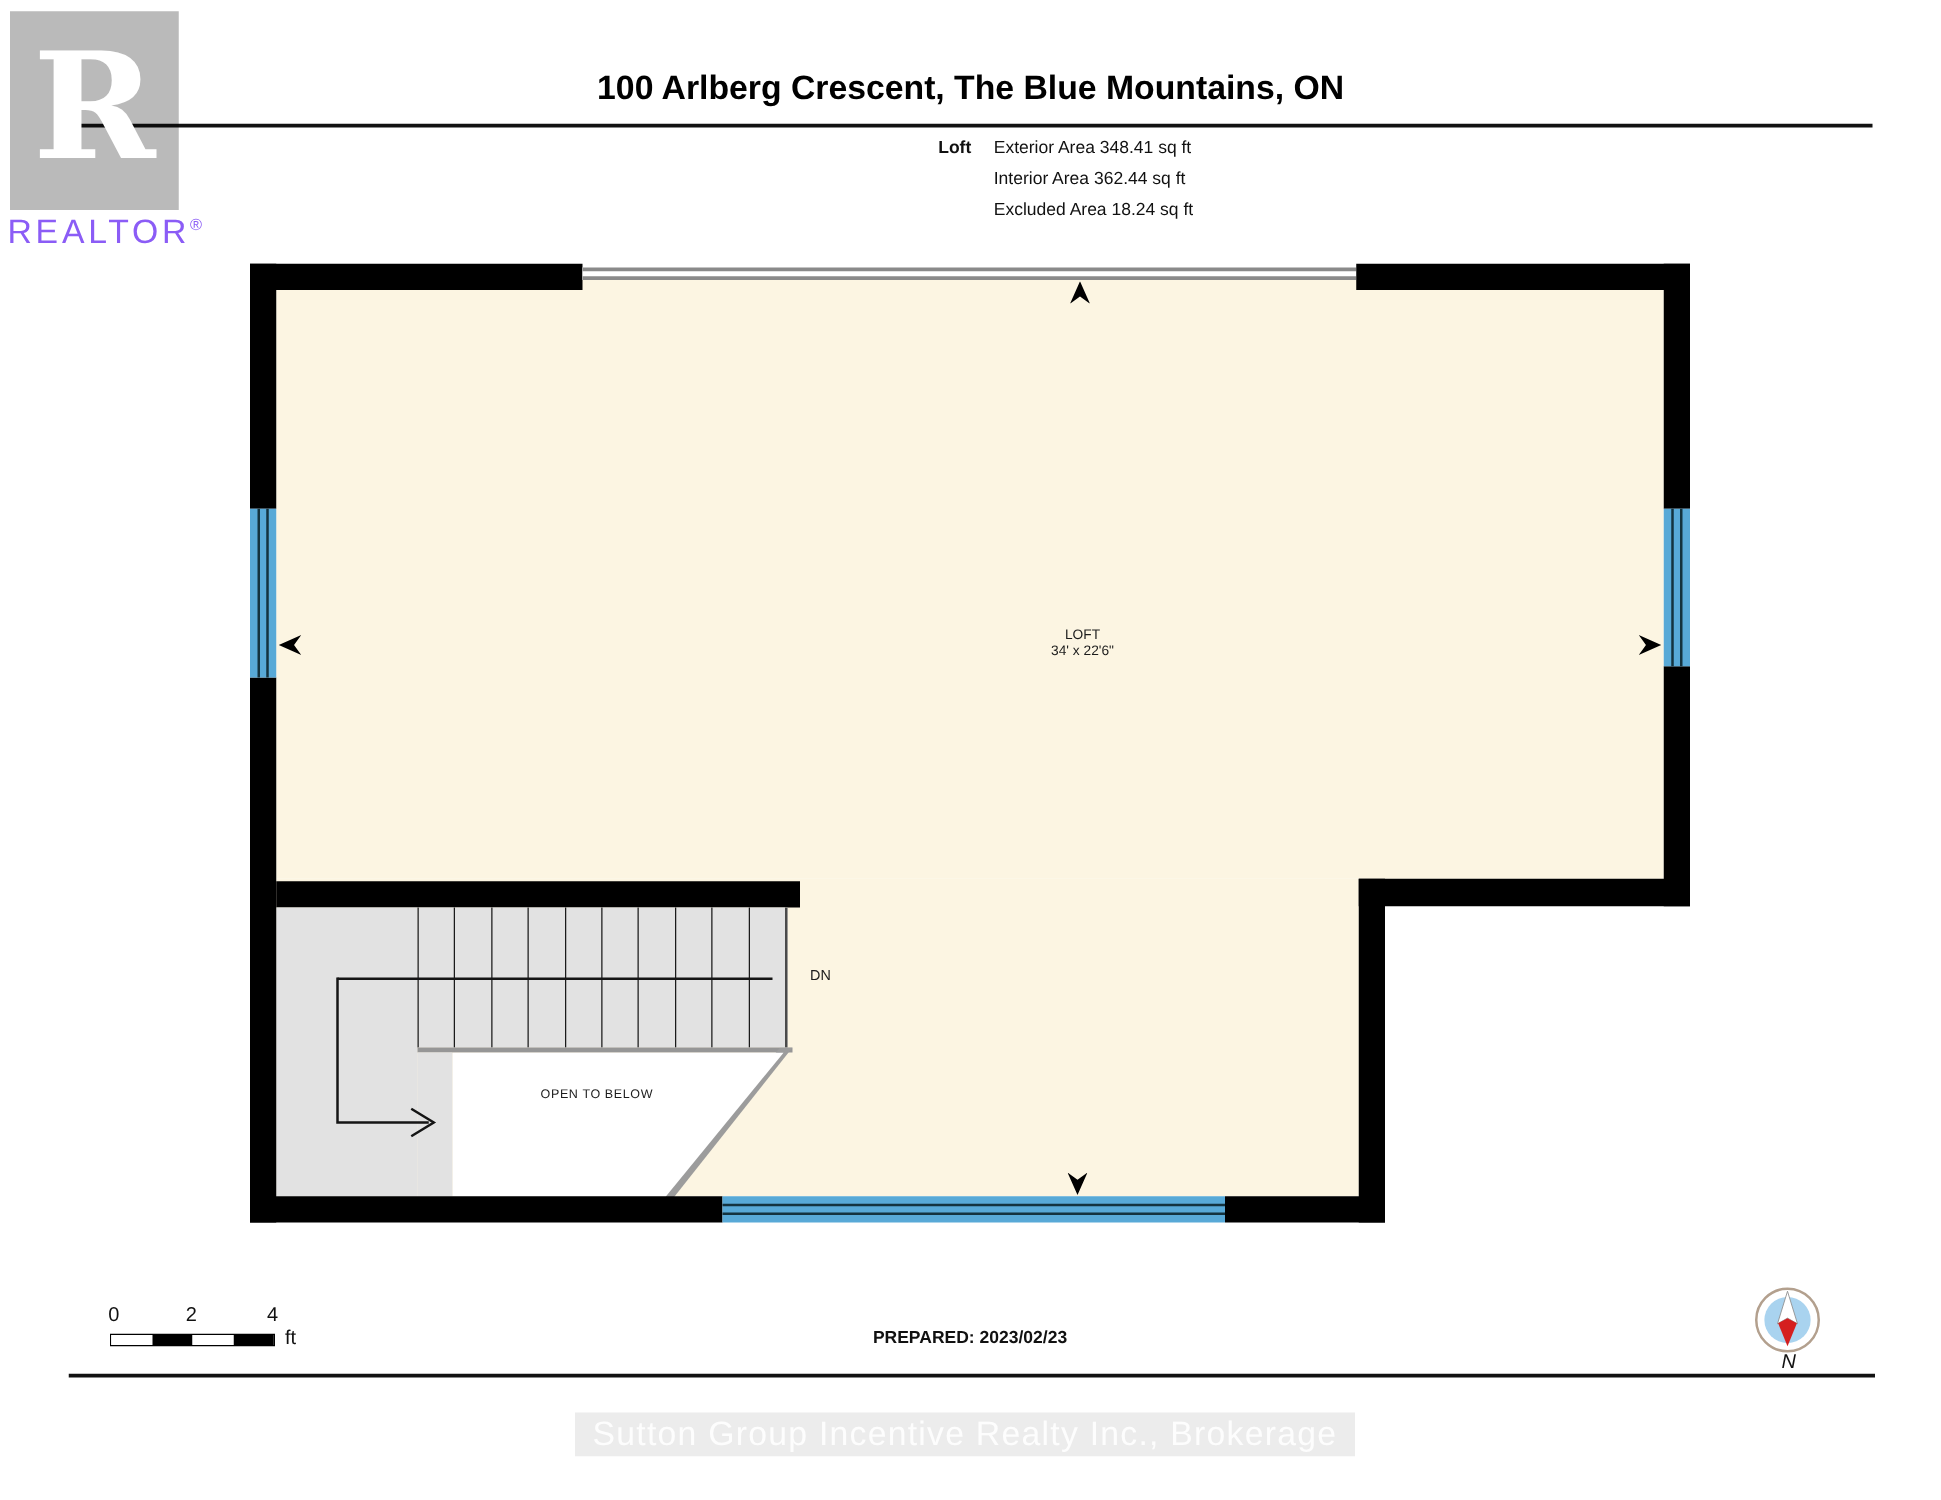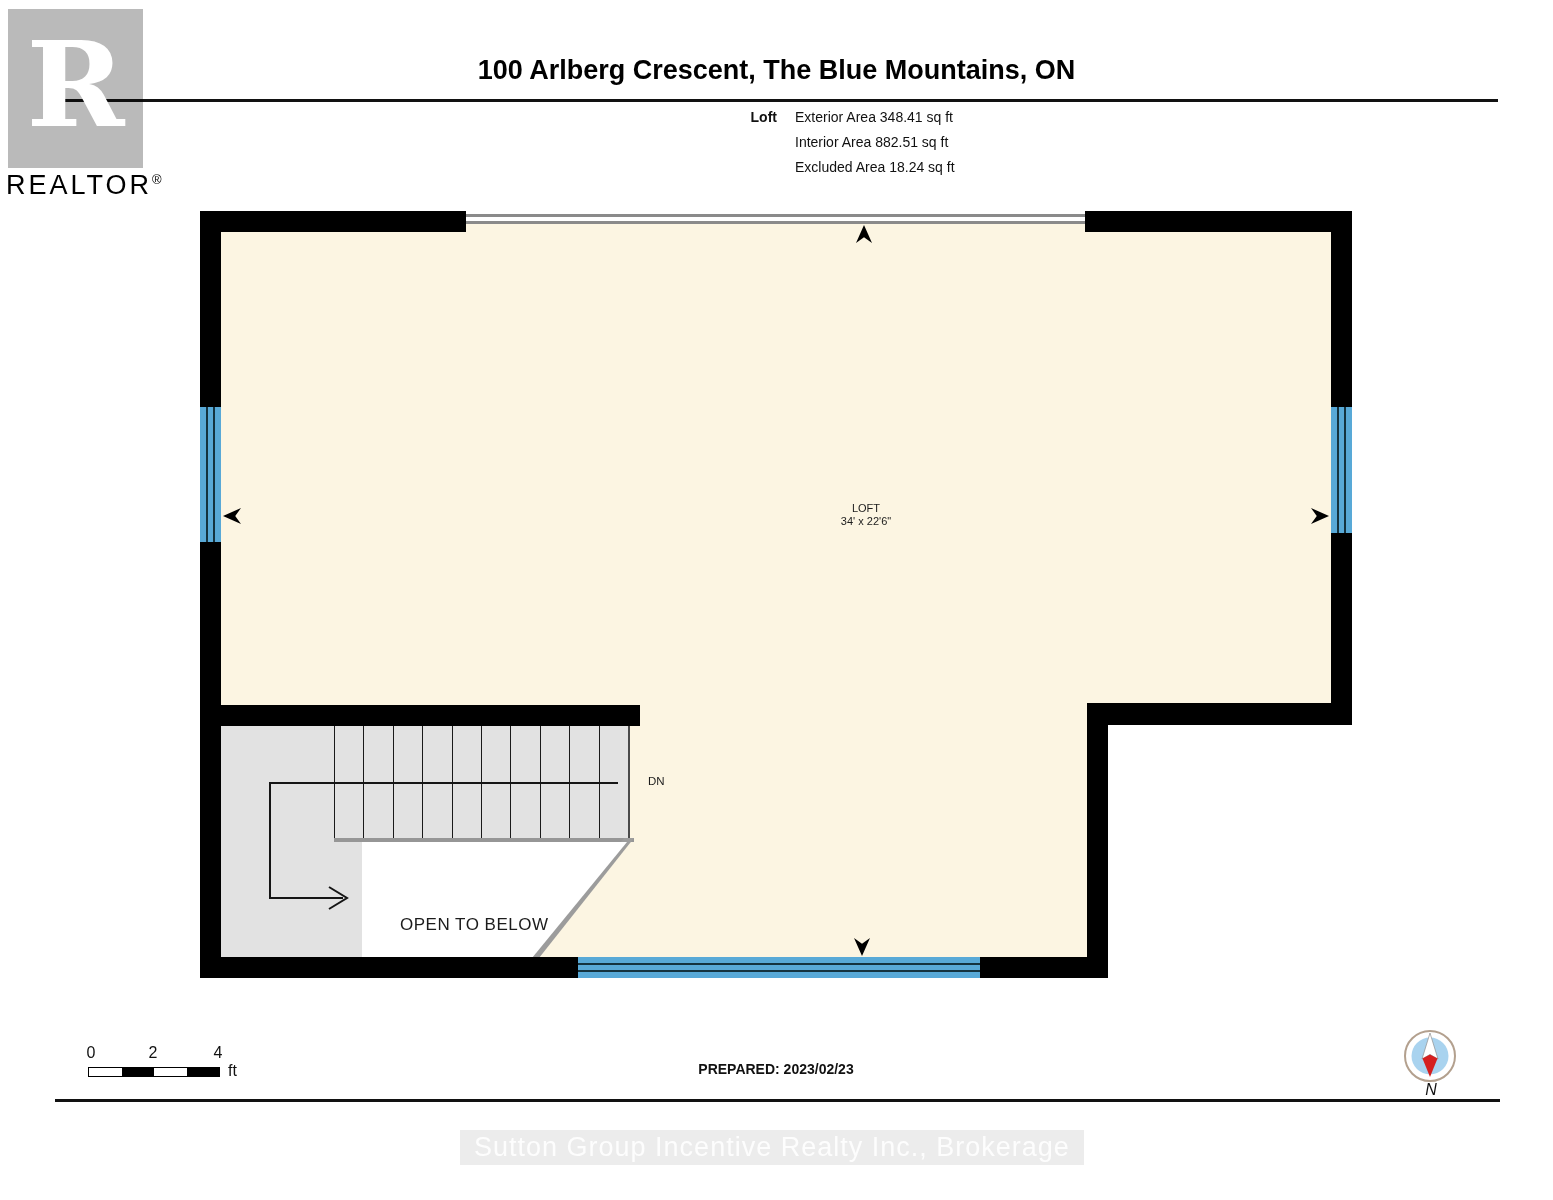--- a/index.html
+++ b/index.html
@@ -13,21 +13,21 @@
   .pane-v{position:absolute;top:0;bottom:0;width:2px;background:#14333f;}
   .pane-h{position:absolute;left:0;right:0;height:2px;background:#14333f;}
   .dart{position:absolute;background:#000;}
   .thinline{position:absolute;background:#151515;}
   .plan-label{position:absolute;color:#1c1c1c;}
   
   #logo-box{position:absolute;left:8px;top:9px;width:135px;height:159px;
             background:rgba(0,0,0,0.27);text-align:center;}
   #logo-box .r{font-family:"DejaVu Serif",serif;font-weight:bold;font-size:118px;
                line-height:152px;color:#fff;}
-  #realtor-word{position:absolute;left:6px;top:170px;font-size:27px;color:#000000;
+  #realtor-word{position:absolute;left:6px;top:170px;font-size:27px;color:#8b5cf6;
                 letter-spacing:3px;font-weight:400;}
   #realtor-word sup{font-size:13px;letter-spacing:0;}
   #title{position:absolute;left:0;top:55px;width:1553px;text-align:center;
          font-size:27px;font-weight:bold;color:#000;}
   #title-rule{position:absolute;left:48px;top:99px;width:1450px;height:3px;background:#121212;}
   #area-block{position:absolute;left:650px;top:109px;display:flex;gap:18px;font-size:14px;}
   #area-block .flabel{width:127px;text-align:right;font-weight:bold;}
   #area-block .lines div{margin-bottom:8px;line-height:17px;}
   
   #scale-ticks div{position:absolute;top:1044px;width:16px;text-align:center;font-size:16px;}
@@ -59,21 +59,21 @@
   <div id="title-rule"></div>
   <div id="logo-box">
     <div class="r">R</div>
   </div>
   <div id="realtor-word"><span>REALTOR</span><sup>®</sup></div>
   <div id="title">100 Arlberg Crescent, The Blue Mountains, ON</div>
   <div id="area-block">
     <div class="flabel">Loft</div>
     <div class="lines">
       <div>Exterior Area 348.41 sq ft</div>
-      <div>Interior Area 882.51 sq ft</div>
+      <div>Interior Area 362.44 sq ft</div>
       <div>Excluded Area 18.24 sq ft</div>
     </div>
   </div>
 
   <div class="cream" style="left:221px;top:224px;width:1110px;height:479px;"></div>
   <div class="cream" style="left:221px;top:703px;width:866px;height:254px;"></div>
 
   <div class="wall" style="left:221px;top:705px;width:419px;height:21px;"></div>
   <div class="grayfill" style="left:221px;top:726px;width:113px;height:231px;"></div>
   <div id="treads">
@@ -136,21 +136,21 @@
   <div class="dart" style="left:1311px;top:508px;width:18px;height:16px;
               clip-path:polygon(100% 50%,0% 0%,32% 50%,0% 100%);"></div>
   <div class="dart" style="left:854px;top:938px;width:16px;height:18px;
               clip-path:polygon(50% 100%,0% 0%,50% 32%,100% 0%);"></div>
 
   <div class="plan-label" style="left:796px;top:502px;width:140px;text-align:center;font-size:11px;line-height:13px;">
     <div>LOFT</div>
     <div>34' x 22'6"</div>
   </div>
   <div class="plan-label" style="left:648px;top:775px;font-size:11.5px;">DN</div>
-  <div class="plan-label" style="left:400px;top:915px;width:155px;text-align:left;font-size:17px;letter-spacing:0.5px;">OPEN TO BELOW</div>
+  <div class="plan-label" style="left:400px;top:870px;width:155px;text-align:center;font-size:10px;letter-spacing:0.5px;">OPEN TO BELOW</div>
 
   <div id="scale-ticks">
     <div style="left:83px;">0</div>
     <div style="left:145px;">2</div>
     <div style="left:210px;">4</div>
   </div>
   <div id="scale-bar">
     <span style="background:#fff;"></span>
       <span style="background:#000;"></span>
     <span style="background:#fff;"></span>

